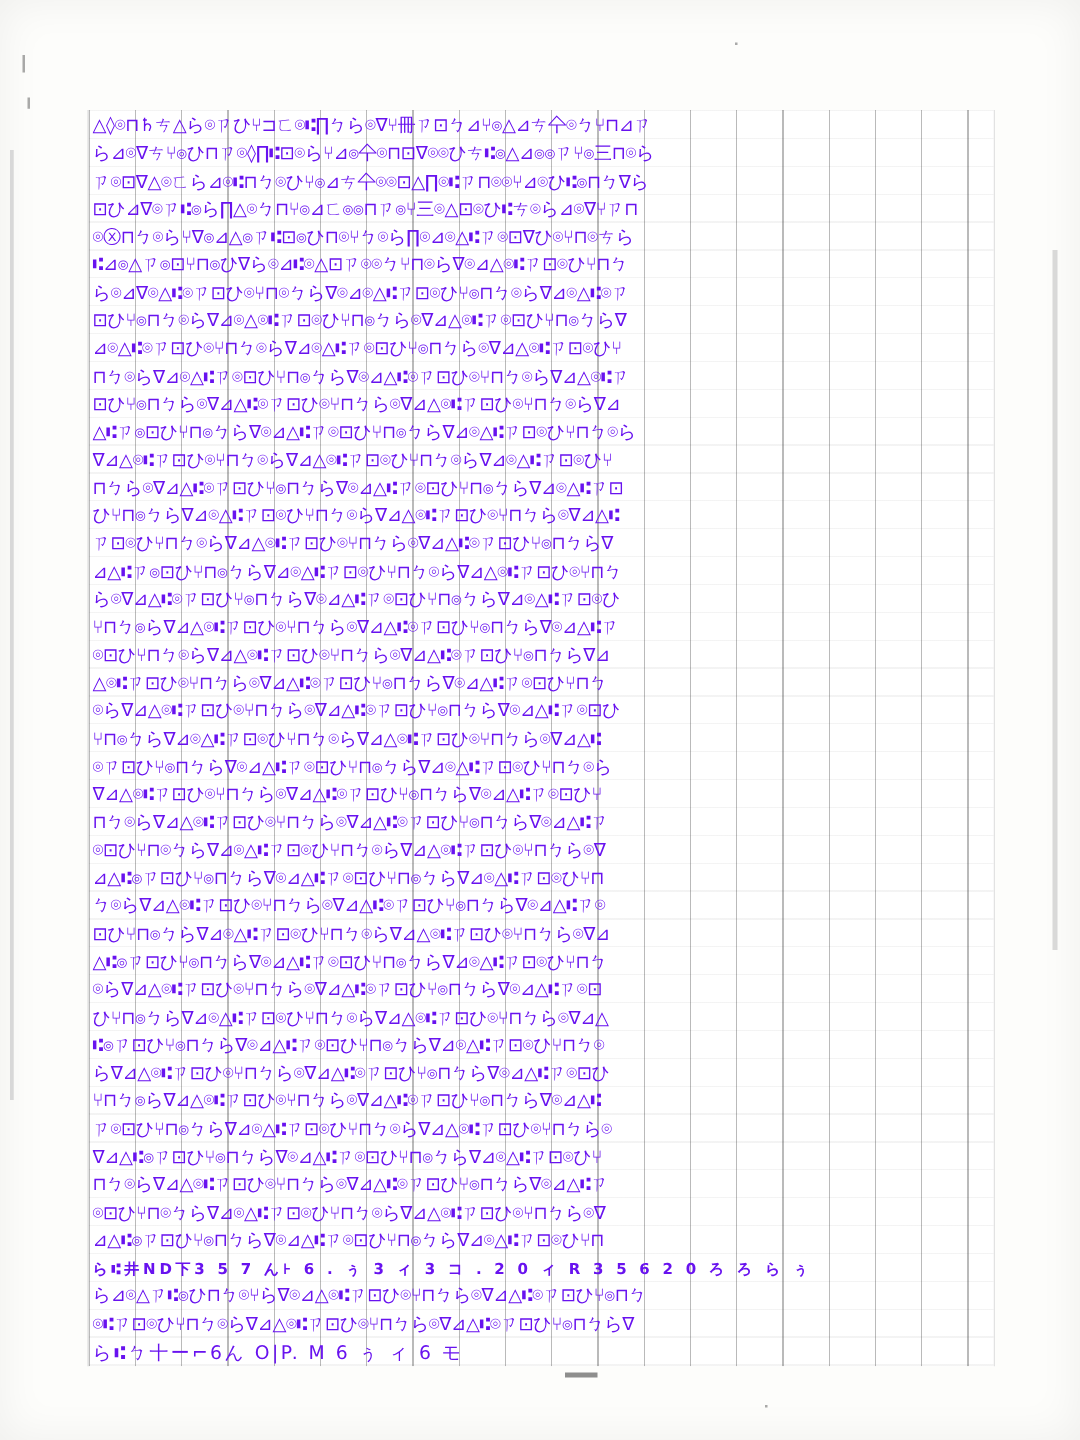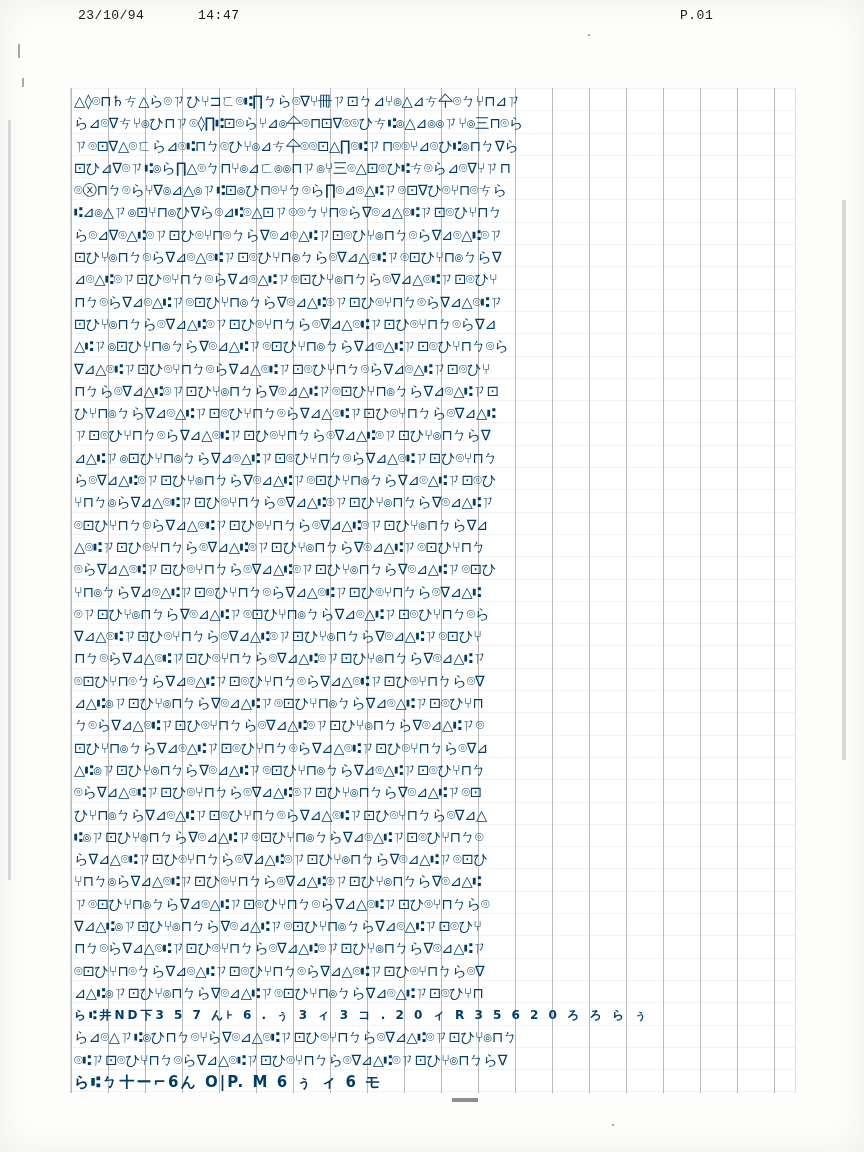--- a/index.html
+++ b/index.html
@@ -93,21 +93,21 @@
     pointer-events: none;
     z-index: 2;
   }
 
   #glyph-grid {
     position: relative;
     z-index: 4;
     font-family: "DejaVu Sans", sans-serif;
     font-size: 14.5px;
     line-height: 22.3px;
-    color: #0c4a6e;
+    color: #6d28d9;
     letter-spacing: 0.2px;
     word-spacing: 0px;
     padding: 2px 2px 0 3px;
     white-space: pre-wrap;
     overflow-wrap: break-word;
     filter: contrast(1.25);
   }
   .gline {
     display: block;
     height: 22.3px;
@@ -120,21 +120,20 @@
   .num-line {
     font-family: "DejaVu Sans", sans-serif;
     font-size: 12px;
     letter-spacing: 3px;
     font-weight: 600;
   }
   .tail-line {
     font-family: "DejaVu Sans", sans-serif;
     font-size: 15px;
     letter-spacing: 2px;
-    font-weight: bold;
   }
 
   
   #bottom-mark {
     position: absolute;
     left: 452px;
     top: 1098px;
     width: 26px;
     height: 4px;
     background: #333;
@@ -146,25 +145,20 @@
     position: absolute;
     background: #cfcfcf;
     opacity: .8;
   }
 </style>
 </head>
 <body>
 
 <div id="page">
 
-  <div id="fax-header">
-    <span class="fh-date">23/10/94</span>
-    <span class="fh-time">14:47</span>
-    <span class="fh-page">P.01</span>
-  </div>
 
   <div class="speck" style="left:18px; top:44px; width:2px; height:14px;"></div>
   <div class="speck" style="left:22px; top:78px; width:2px; height:9px;"></div>
   <div class="speck" style="left:588px; top:34px; width:2px; height:2px;"></div>
   <div class="speck" style="left:612px; top:1124px; width:2px; height:2px;"></div>
 
   <div class="streak" style="left:8px; top:120px; width:3px; height:760px;"></div>
   <div class="streak" style="left:842px; top:200px; width:4px; height:560px;"></div>
 
   <div id="manuscript">

